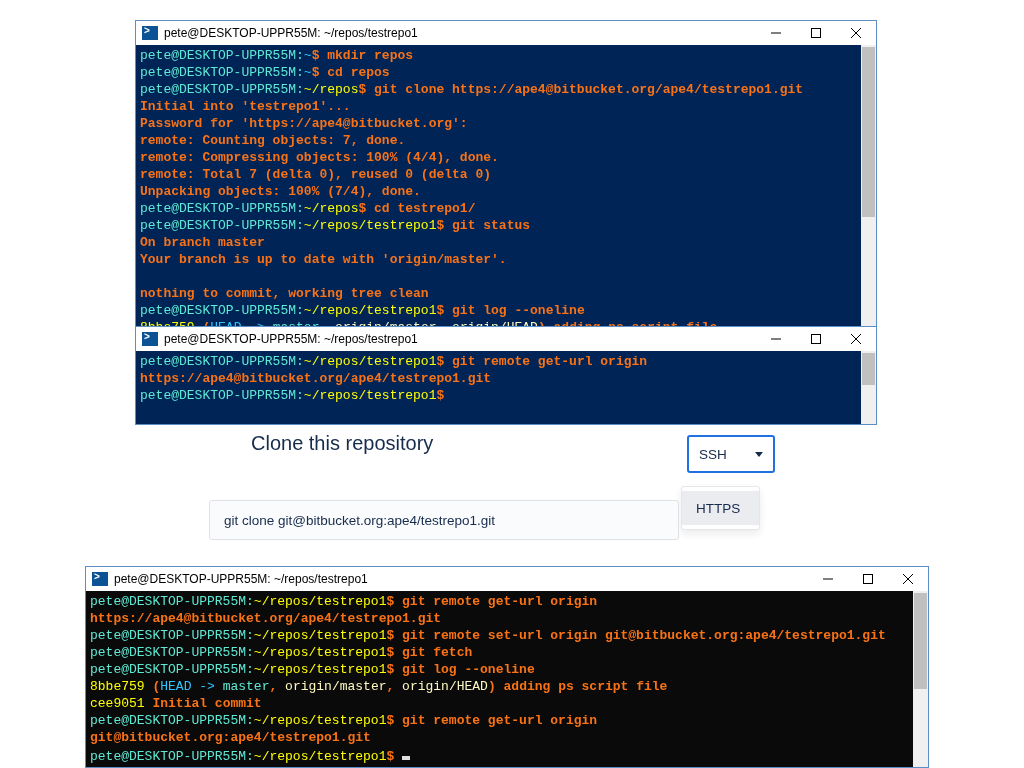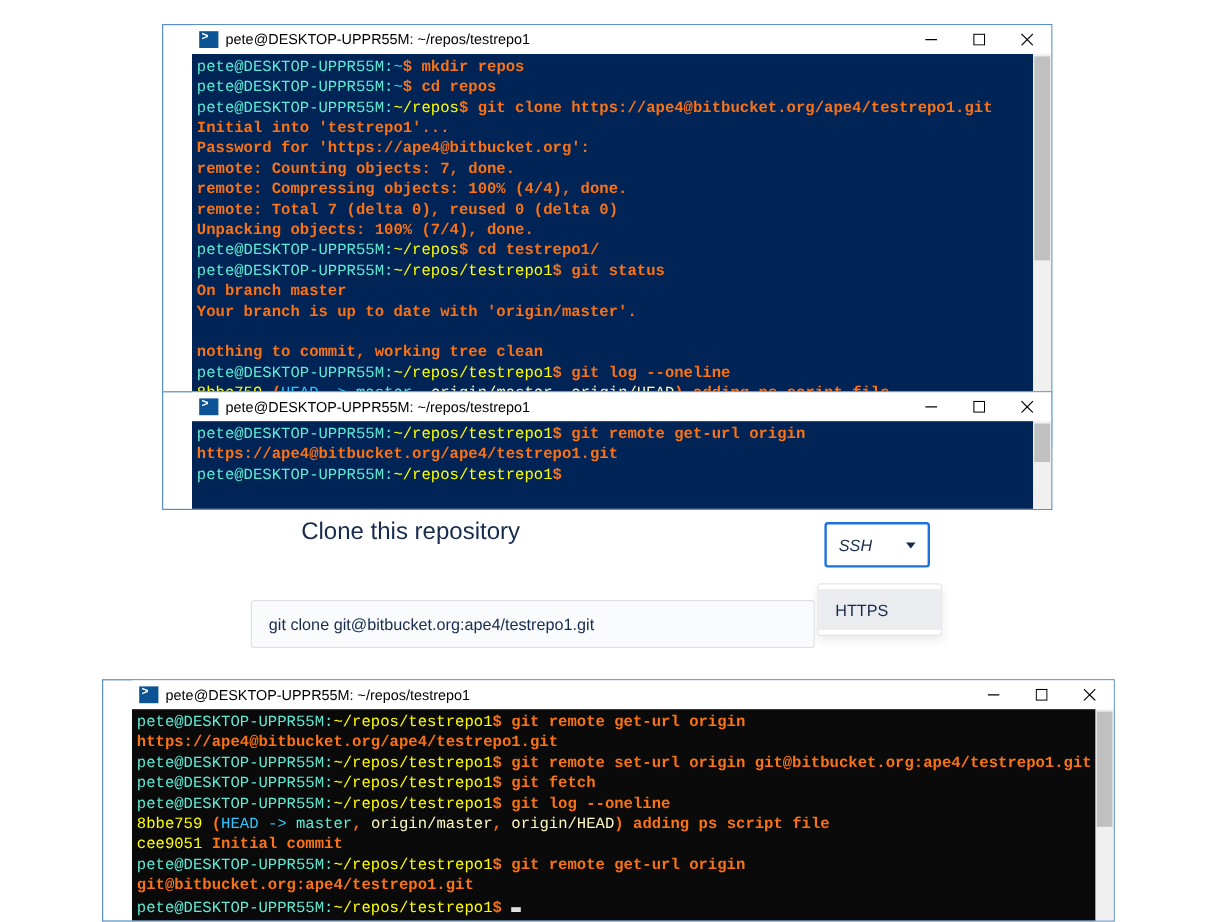--- a/index.html
+++ b/index.html
@@ -1,17 +1,17 @@
 <!DOCTYPE html>
 <html><head>
 <meta charset="utf-8">
 <style>
   * { margin:0; padding:0; box-sizing:border-box; }
   body { font-family:"Segoe UI",Arial,sans-serif; background:#fff; width:1024px; height:768px; position:relative; overflow:hidden; }
-  .window { position:absolute; border:1px solid #5a8ec4; background:#fff;padding-left:24px; }
+  .window { position:absolute; border:1px solid #5a8ec4; background:#fff; }
   .titlebar { display:flex; align-items:center; height:24px; background:#fff; padding:0 0 0 6px; }
   .title-icon { width:16px; height:14px; background:#0b5394; position:relative; margin-right:6px; }
   .title-icon::after { content:">"; color:white; font-size:10px; font-weight:bold; position:absolute; left:2px; top:-1px; }
   .title { font-size:12px; color:#000; flex:1; }
   .wbuttons { display:flex; }
   .wbtn { width:40px; height:24px; display:flex; align-items:center; justify-content:center; color:#000; font-size:11px; }
   .wbtn svg { width:10px; height:10px; }
   .termwrap { display:flex; }
   .term { flex:1; background:#012456; font-family:"Consolas","Courier New",monospace; font-size:13px; line-height:17px; color:#e0e0e0; white-space:pre; padding:2px 4px; overflow:hidden; }
   .dark .term { background:#0a0a0a; color:#fff; }
@@ -19,23 +19,23 @@
   .scrollthumb { width:13px; background:#c0c0c0; position:absolute; left:1px; }
   .g { color:#5eead4; }
   .y { color:#ffff00; }
   .c { color:#2fc6ff; }
   .r { color:#fef9c3; }
   .w { color:#f97316;font-weight:bold; }
   
   .clone-panel { position:absolute; left:205px; top:432px; width:580px; }
   .clone-title { font-size:20px; font-weight:400; color:#172b4d; margin-bottom:26px;margin-left:46px; }
   .clone-input { position:absolute; left:209px; top:500px; width:470px; height:40px; border:1px solid #dfe1e6; border-radius:3px; background:#fafbfc; display:flex; align-items:center; padding:0 14px; font-size:13.5px; color:#172b4d; }
-  .ssh-dd { position:absolute; left:687px; top:435px; width:88px; height:38px; border:2px solid #1f71e2; border-radius:3px; background:#fff; display:flex; align-items:center; padding:0 10px; font-size:13.5px; color:#172b4d; justify-content:space-between;font-style:italic; }
+  .ssh-dd { position:absolute; left:687px; top:435px; width:88px; height:38px; border:2px solid #1f71e2; border-radius:3px; background:#fff; display:flex; align-items:center; padding:0 10px; font-size:13.5px; color:#172b4d; justify-content:space-between; }
   .ssh-dd .chev { width:0; height:0; border-left:4px solid transparent; border-right:4px solid transparent; border-top:5px solid #172b4d; }
-  .dd-menu { position:absolute; left:681px; top:486px; width:104px; border:1px solid #e4e6ea; border-radius:3px; background:#fff; box-shadow:0 4px 8px rgba(0,0,0,0.08); padding:4px 0; }
+  .dd-menu { position:absolute; left:681px; top:486px; width:79px; border:1px solid #e4e6ea; border-radius:3px; background:#fff; box-shadow:0 4px 8px rgba(0,0,0,0.08); padding:4px 0; }
   .dd-item { height:34px; display:flex; align-items:center; padding:0 14px; font-size:13.5px; color:#172b4d; background:#ebecf0; }
   .cursor { display:inline-block; width:8px; height:4px; background:#e0e0e0; vertical-align:baseline; margin-top:10px; }
 </style>
 </head>
 <body>
 
 <div class="window" style="left:135px; top:20px; width:742px;">
   <div class="titlebar">
     <div class="title-icon"></div>
     <div class="title">pete@DESKTOP-UPPR55M: ~/repos/testrepo1</div>

